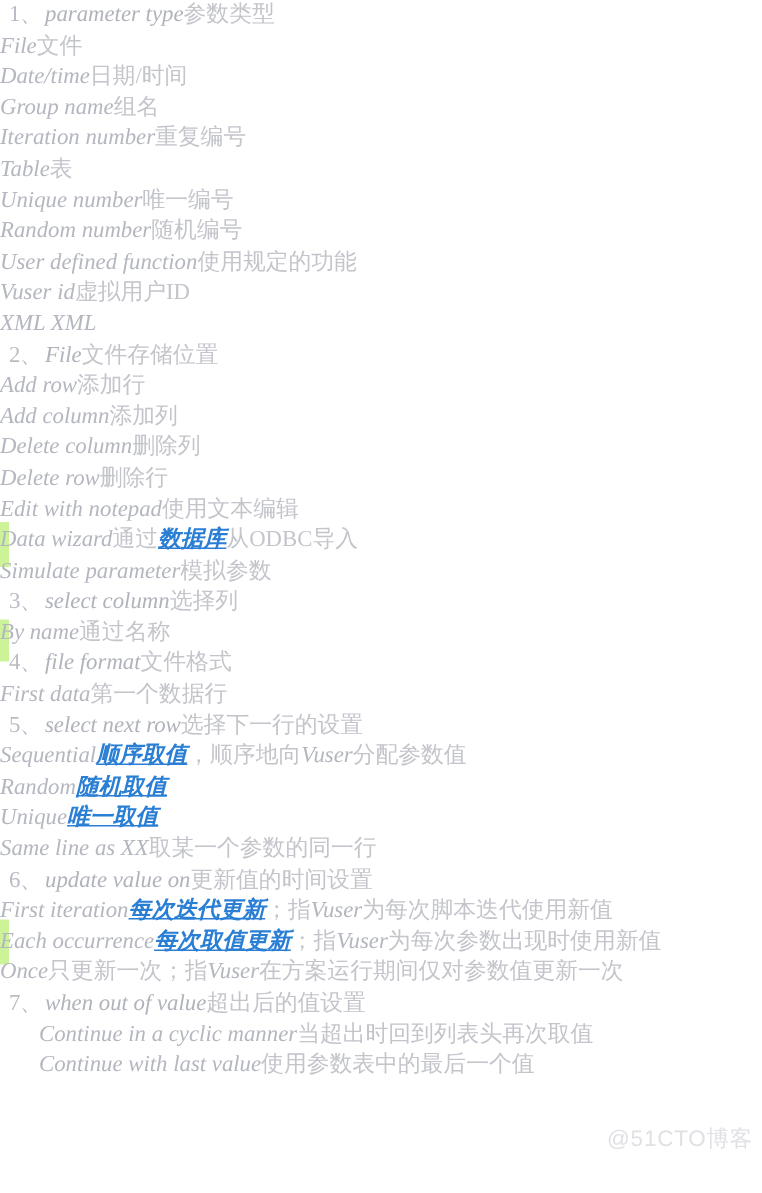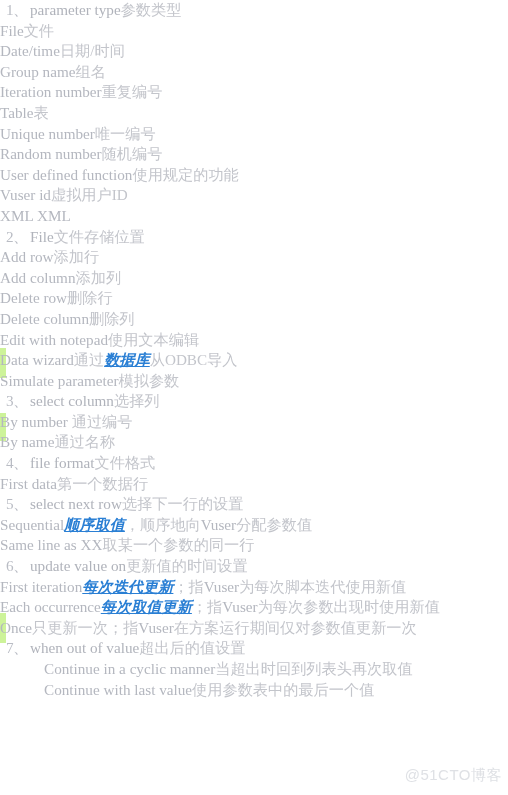--- a/index.html
+++ b/index.html
@@ -42,48 +42,48 @@
     line-height: 20.6px;
     white-space: nowrap;
     color: #b9bcc4;
     font-size: 15.2px;
     overflow: visible;
   }
 
   
   .line.lvl0 { padding-left: 30px; }
   .line.lvl1 { }
-  .line.lvl2 { padding-left: 44px; }
+  .line.lvl2 { padding-left: 26px; }
 
   .num {
     position: absolute;
     left: 6px;
     top: 0;
     color: #b9bcc4;
     font-size: 15.2px;
     letter-spacing: -0.5px;
   }
 
-  .en  { color: #b4b7bf; }
+  .en  { color: #b4b7bf; font-style: italic; }
   .cn  { color: #c3c5cb; text-align: right; }
 
   .line.lvl0 .en { color: #b0b3bb; }
 
   a.link, .link {
     color: #2a7fd4;
     text-decoration: underline;
     font-weight: bold;
     cursor: pointer;
     font-style: italic;
   }
 
   .watermark {
     position: absolute;
     right: 6px;
-    bottom: 10px;
+    bottom: 26px;
     font-size: 15px;
     color: #dfe1e5;
     font-family: "Liberation Sans", sans-serif;
     letter-spacing: 0.5px;
     pointer-events: none;
     user-select: none;
   }
 </style>
 </head>
 <body>
@@ -104,32 +104,33 @@
       <div class="line lvl1"><span class="en">Iteration number</span><span class="cn">重复编号</span></div>
       <div class="line lvl1"><span class="en">Table</span><span class="cn">表</span></div>
       <div class="line lvl1"><span class="en">Unique number</span><span class="cn">唯一编号</span></div>
       <div class="line lvl1"><span class="en">Random number</span><span class="cn">随机编号</span></div>
       <div class="line lvl1"><span class="en">User defined function</span><span class="cn">使用规定的功能</span></div>
       <div class="line lvl1"><span class="en">Vuser id</span><span class="cn">虚拟用户ID</span></div>
       <div class="line lvl1"><span class="en">XML XML</span></div>
       <div class="line lvl0"><span class="num">2、</span><span class="en">File</span><span class="cn">文件存储位置</span></div>
       <div class="line lvl1"><span class="en">Add row</span><span class="cn">添加行</span></div>
       <div class="line lvl1"><span class="en">Add column</span><span class="cn">添加列</span></div>
+      <div class="line lvl1"><span class="en">Delete column</span><span class="cn">删除列</span></div>
       <div class="line lvl1"><span class="en">Delete row</span><span class="cn">删除行</span></div>
-      <div class="line lvl1"><span class="en">Delete column</span><span class="cn">删除列</span></div>
       <div class="line lvl1"><span class="en">Edit with notepad</span><span class="cn">使用文本编辑</span></div>
       <div class="line lvl1"><span class="en">Data wizard</span><span class="cn">通过</span><a class="link" href="#">数据库</a><span class="cn">从ODBC导入</span></div>
       <div class="line lvl1"><span class="en">Simulate parameter</span><span class="cn">模拟参数</span></div>
       <div class="line lvl0"><span class="num">3、</span><span class="en">select column</span><span class="cn">选择列</span></div>
-      <div class="line lvl1"><span class="en">By number </span><span class="cn">通过编号</span></div>
       <div class="line lvl1"><span class="en">By name</span><span class="cn">通过名称</span></div>
       <div class="line lvl0"><span class="num">4、</span><span class="en">file format</span><span class="cn">文件格式</span></div>
       <div class="line lvl1"><span class="en">First data</span><span class="cn">第一个数据行</span></div>
       <div class="line lvl0"><span class="num">5、</span><span class="en">select next row</span><span class="cn">选择下一行的设置</span></div>
       <div class="line lvl1"><span class="en">Sequential</span><a class="link" href="#">顺序取值</a><span class="cn">，顺序地向</span><span class="en">Vuser</span><span class="cn">分配参数值</span></div>
+      <div class="line lvl1"><span class="en">Random</span><a class="link" href="#">随机取值</a></div>
+      <div class="line lvl1"><span class="en">Unique</span><a class="link" href="#">唯一取值</a></div>
       <div class="line lvl1"><span class="en">Same line as XX</span><span class="cn">取某一个参数的同一行</span></div>
       <div class="line lvl0"><span class="num">6、</span><span class="en">update value on</span><span class="cn">更新值的时间设置</span></div>
       <div class="line lvl1"><span class="en">First iteration</span><a class="link" href="#">每次迭代更新</a><span class="cn">；指</span><span class="en">Vuser</span><span class="cn">为每次脚本迭代使用新值</span></div>
       <div class="line lvl1"><span class="en">Each occurrence</span><a class="link" href="#">每次取值更新</a><span class="cn">；指</span><span class="en">Vuser</span><span class="cn">为每次参数出现时使用新值</span></div>
       <div class="line lvl1"><span class="en">Once</span><span class="cn">只更新一次；指</span><span class="en">Vuser</span><span class="cn">在方案运行期间仅对参数值更新一次</span></div>
       <div class="line lvl0"><span class="num">7、</span><span class="en">when out of value</span><span class="cn">超出后的值设置</span></div>
       <div class="line lvl2"><span class="en">Continue in a cyclic manner</span><span class="cn">当超出时回到列表头再次取值</span></div>
       <div class="line lvl2"><span class="en">Continue with last value</span><span class="cn">使用参数表中的最后一个值</span></div>
     </div>
 

